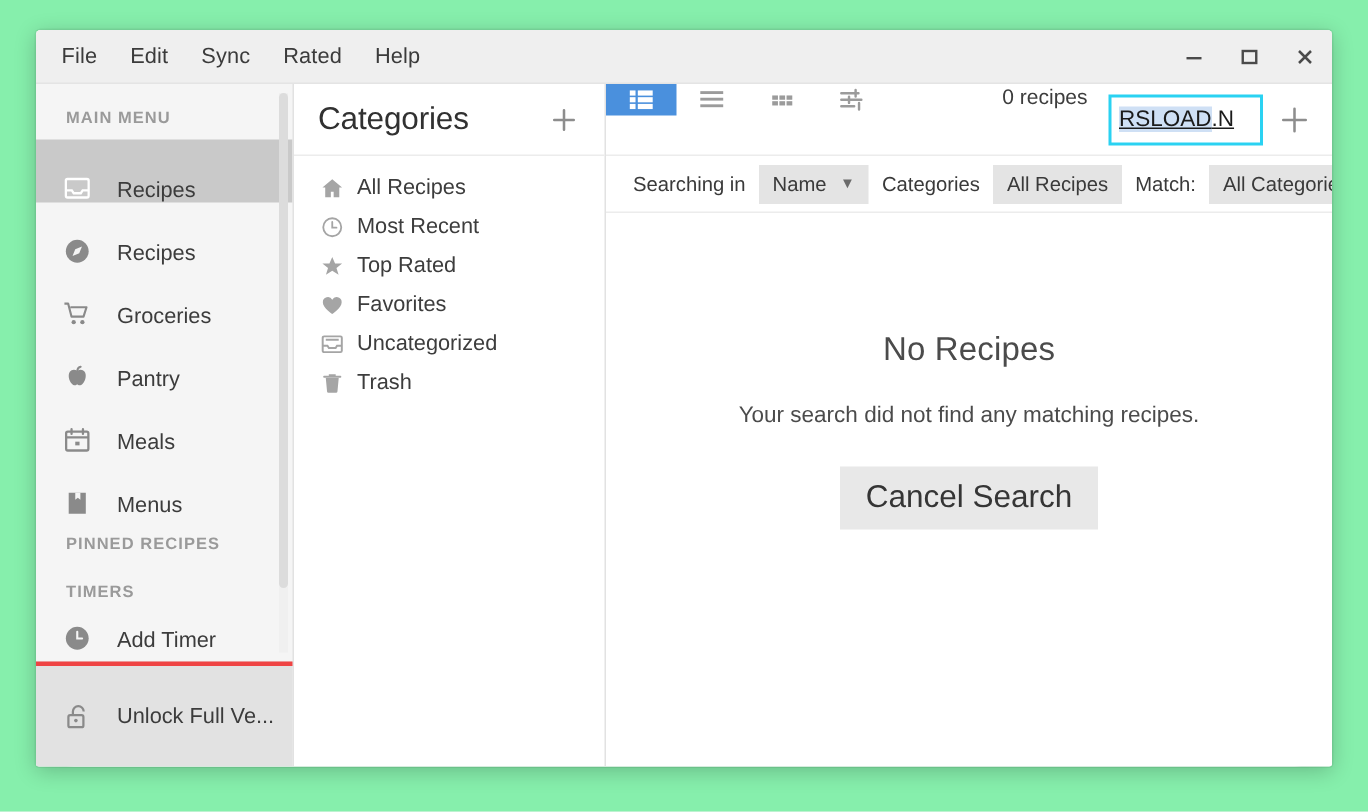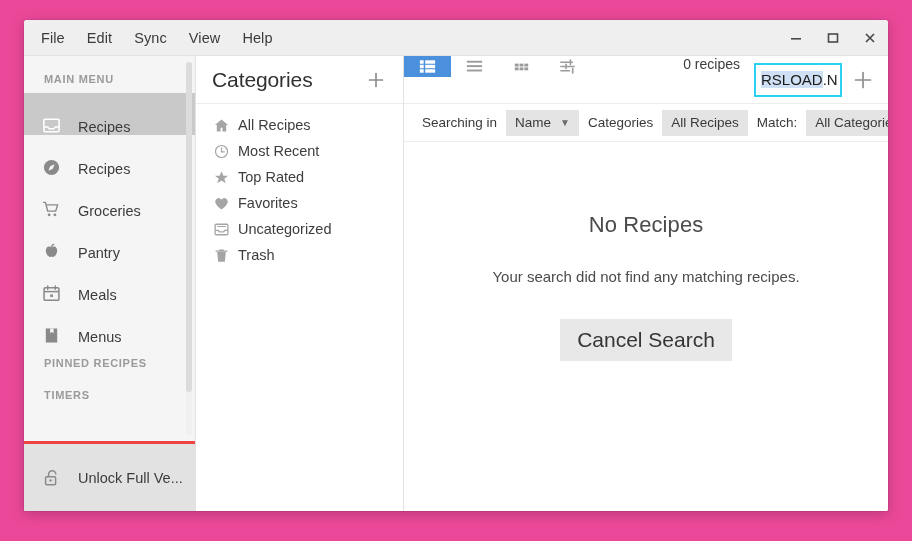--- a/index.html
+++ b/index.html
@@ -6,21 +6,21 @@
     margin: 0; padding: 0;
     width: 912px; height: 541px;
     background: #f2f2f2;
     font-family: "Liberation Sans", sans-serif;
     overflow: hidden;
   }
   * { box-sizing: border-box; }
 
   .desk {
     position: absolute; inset: 0;
-    background: #ec4899;
+    background: #86efac;
   }
 
   
   .window {
     position: absolute;
     left: 24px; top: 20px;
     width: 864px; height: 491px;
     background: #ffffff;
     border-radius: 3px 3px 2px 2px;
     box-shadow: 0 3px 14px rgba(0,0,0,0.22), 0 0 0 1px rgba(0,0,0,0.06);
@@ -218,30 +218,31 @@
   .reccount {
     display: flex; align-items: center;
     font-size: 14px; color: #3d3d3d;
     padding-right: 14px;
   }
   .searchwrap {
     display: flex; align-items: center;
     align-self: center;
   }
   .searchbox {
-    width: 88px; height: 34px;
+    width: 103px; height: 34px;
     border: 2px solid #2ad2f2;
     background: #ffffff;
     display: flex;
     align-items: center;
     padding: 0 5px;
     font-size: 15px;
     color: #1b1b1b;
     overflow: hidden;
     white-space: nowrap;
+    text-decoration: underline;
   }
   .sel { background: #cfe0f5; }
   .addbtn {
     width: 42px;
     display: flex; align-items: center; justify-content: center;
     color: #8d8d8d;
     align-self: stretch;
   }
 
   
@@ -275,21 +276,20 @@
   .fb-chip.grow { flex: 0 0 auto; }
 
   
   .empty {
     flex: 1 1 auto;
     display: flex;
     flex-direction: column;
     align-items: center;
     justify-content: center;
     padding-bottom: 80px;
-    gap: 8px;
   }
   .empty-title {
     font-size: 22px;
     color: #4b4b4b;
     margin-bottom: 22px;
     letter-spacing: 0.1px;
   }
   .empty-sub {
     font-size: 15px;
     color: #4b4b4b;
@@ -308,21 +308,21 @@
 <body>
 
 <div class="desk">
   <div class="window">
 
     <div class="titlebar">
       <div class="menubar">
         <div class="menu-item">File</div>
         <div class="menu-item">Edit</div>
         <div class="menu-item">Sync</div>
-        <div class="menu-item">View</div>
+        <div class="menu-item">Rated</div>
         <div class="menu-item">Help</div>
       </div>
       <div class="winbtns">
         <div class="winbtn">
           <svg width="12" height="12" viewBox="0 0 12 12">
             <rect x="1" y="6" width="10" height="1.6" fill="currentColor"></rect>
           </svg>
         </div>
         <div class="winbtn">
           <svg width="12" height="12" viewBox="0 0 12 12">
@@ -404,20 +404,29 @@
                 <path d="M8.6 2.6h3.6v5l-1.8-1.4-1.8 1.4z" fill="#f5f5f5"></path>
               </svg>
             </span>
             <span class="sb-label">Menus</span>
           </div>
 
           <div class="sb-head tight">PINNED RECIPES</div>
 
           <div class="sb-head tight">TIMERS</div>
 
+          <div class="sb-item clipped">
+            <span class="sb-ico">
+              <svg width="19" height="19" viewBox="0 0 20 20">
+                <circle cx="10" cy="10" r="8" fill="currentColor"></circle>
+                <path d="M10 5.4v4.8h3.4" fill="none" stroke="#f5f5f5" stroke-width="1.5" stroke-linecap="round"></path>
+              </svg>
+            </span>
+            <span class="sb-label">Add Timer</span>
+          </div>
 
           <div class="sb-track"></div>
           <div class="sb-thumb"></div>
         </div>
 
         <div class="sb-footer">
           <span class="sb-ico">
             <svg width="20" height="20" viewBox="0 0 20 20">
               <rect x="3.6" y="8.8" width="10" height="8" rx="1.2" fill="none" stroke="currentColor" stroke-width="1.5"></rect>
               <path d="M6.6 8.8V6.4a3.6 3.6 0 0 1 7.2 0" fill="none" stroke="currentColor" stroke-width="1.5"></path>

